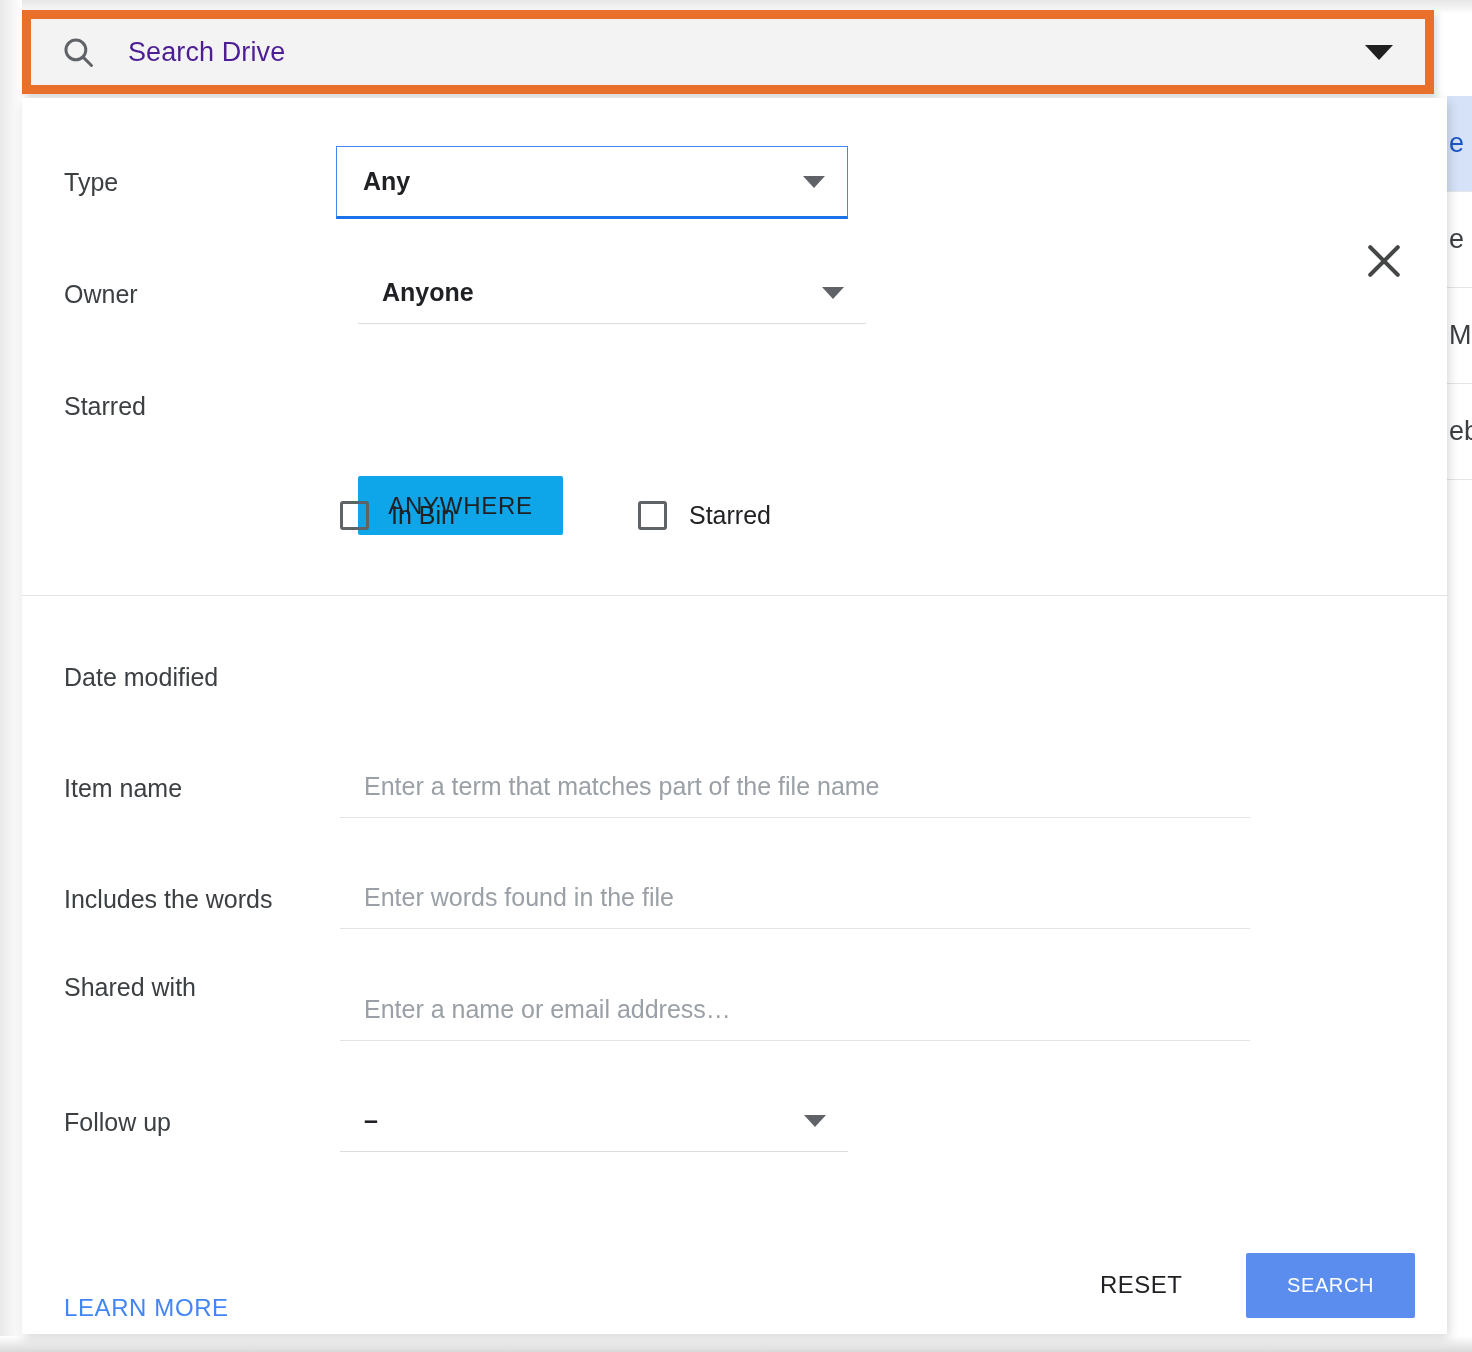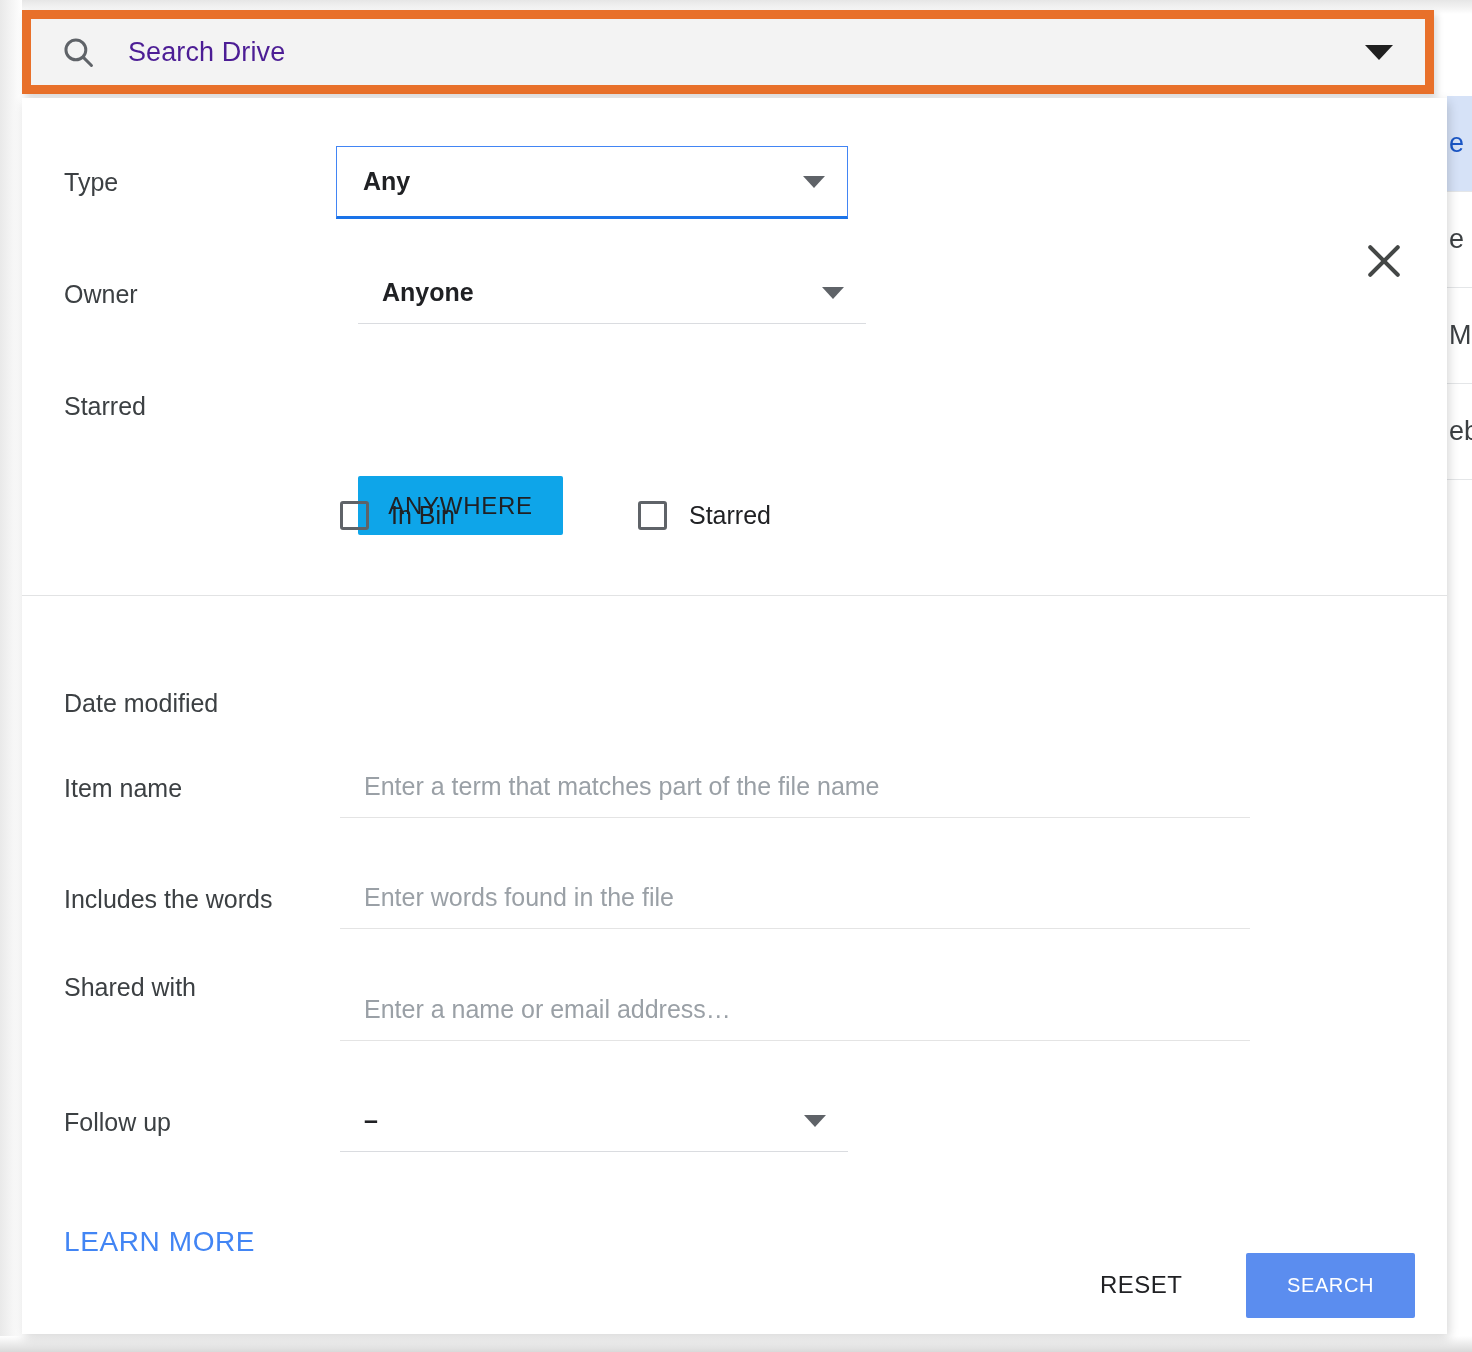--- a/index.html
+++ b/index.html
@@ -241,22 +241,22 @@
   .cbox-label {
     margin-left: 22px;
     font-size: 25px;
     color: #202124;
   }
 
   
   #learn-more {
     position: absolute;
     left: 42px;
-    top: 1128px;
-    font-size: 28px;
+    top: 1196px;
+    font-size: 24px;
     letter-spacing: 0.6px;
     color: #4285f4;
     font-weight: 400;
     cursor: pointer;
     text-align: center;
   }
   #reset-btn {
     position: absolute;
     left: 1062px;
     top: 1163px;
@@ -347,21 +347,21 @@
       <span class="cbox"></span>
       <span class="cbox-label">In Bin</span>
     </div>
     <div class="checkbox-item" style="left:616px; top:403px;">
       <span class="cbox"></span>
       <span class="cbox-label">Starred</span>
     </div>
 
     <div class="divider"></div>
 
-    <div class="row-label" style="left:42px; top:591px;">Date modified</div>
+    <div class="row-label" style="left:42px; top:565px;">Date modified</div>
 
     <div class="row-label" style="left:42px; top:676px;">Item name</div>
     <div class="textfield" style="left:318px; top:658px; width:910px; height:62px;">
       <span class="ph">Enter a term that matches part of the file name</span>
     </div>
 
     <div class="row-label" style="left:42px; top:787px;">Includes the words</div>
     <div class="textfield" style="left:318px; top:769px; width:910px; height:62px;">
       <span class="ph">Enter words found in the file</span>
     </div>

